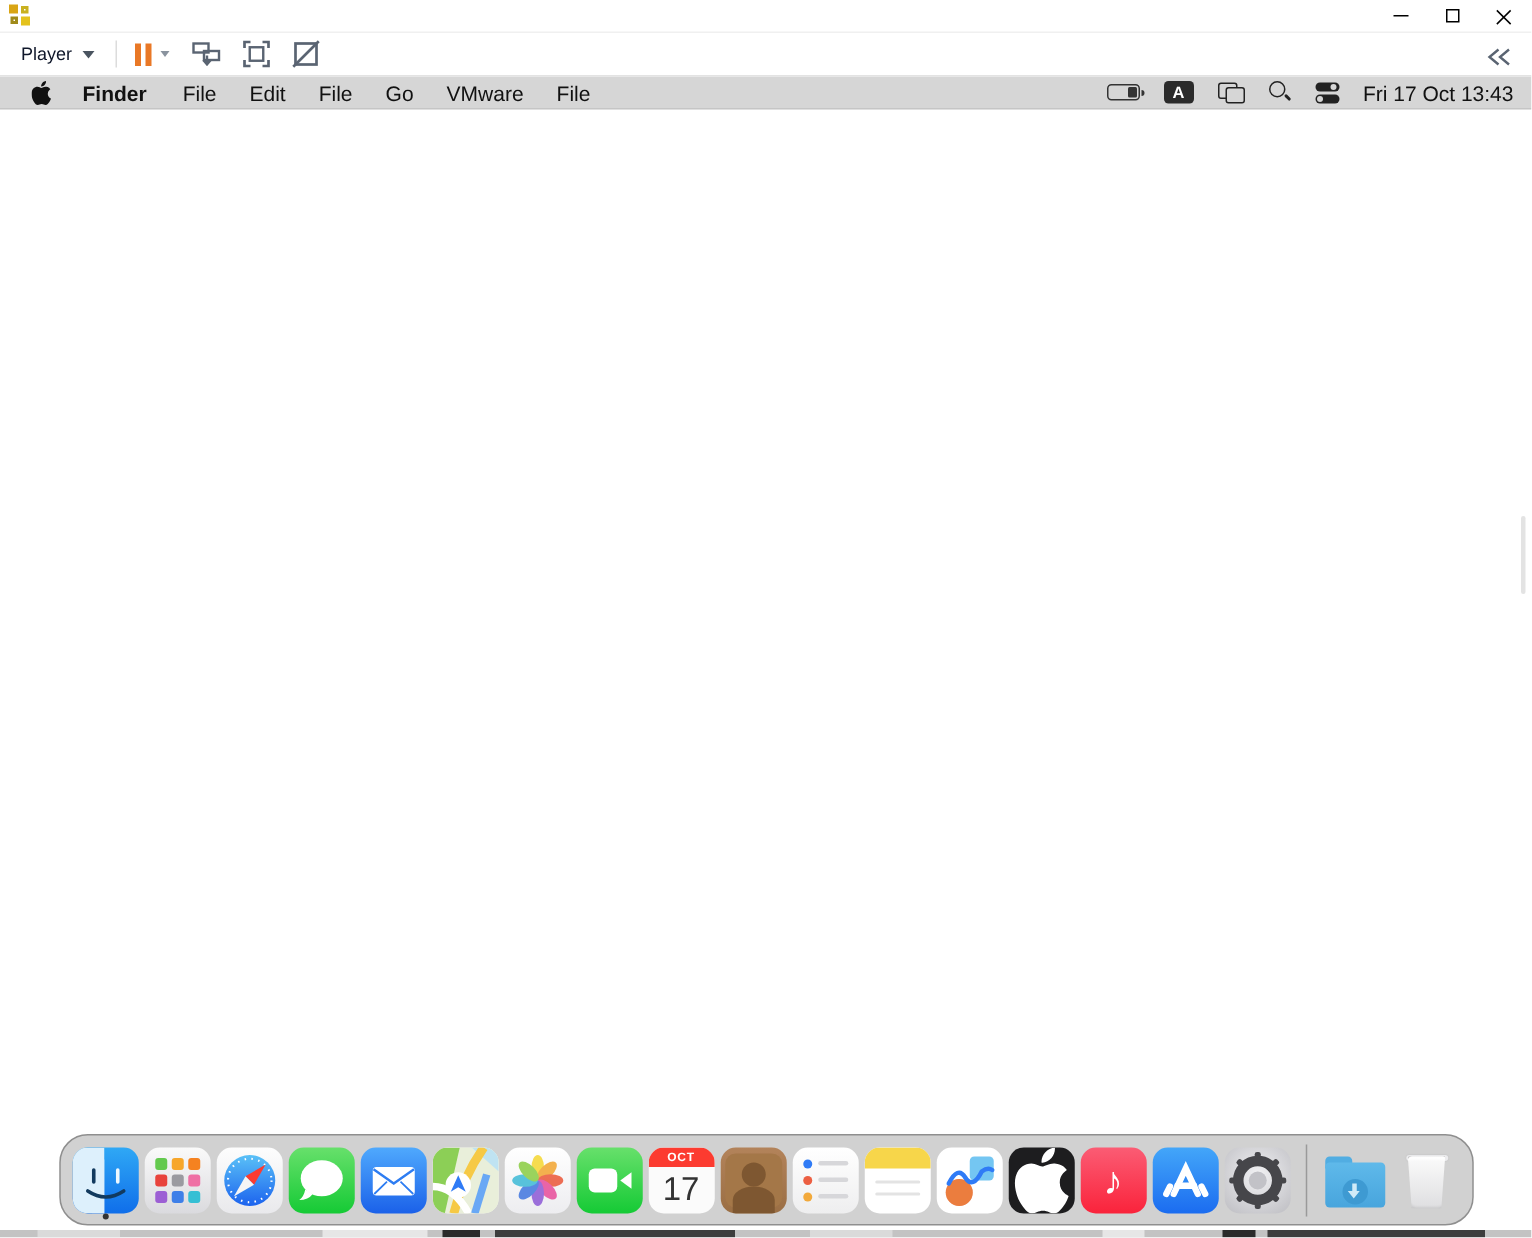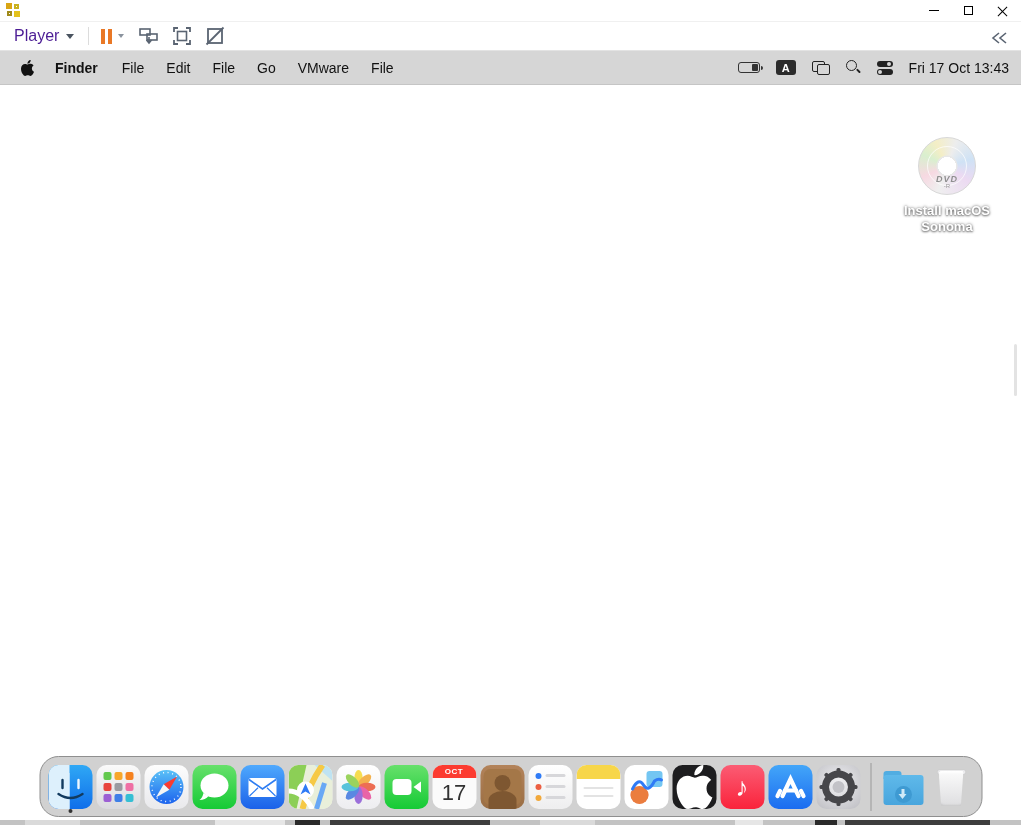--- a/index.html
+++ b/index.html
@@ -20,34 +20,34 @@
   .glyph-min { width:10px; height:0; border-top:1px solid #000; }
   .glyph-max { width:9px; height:9px; border:1px solid #000; }
   .glyph-close { position:relative; width:11px; height:11px; }
   .glyph-close::before,.glyph-close::after { content:""; position:absolute; left:5px; top:0; width:1px; height:13px; background:#000; }
   .glyph-close::before { transform:rotate(45deg); }
   .glyph-close::after  { transform:rotate(-45deg); }
 
   
   .vmtoolbar { height:30px; background:#ffffff; border-top:1px solid #f0f0f0; border-bottom:1px solid #e3e3e3;
                display:flex; align-items:center; padding:0 8px; position:relative; }
-  .player-btn { display:flex; align-items:center; gap:7px; font-size:16px; color:#4c1d95; padding:3px 6px;text-align:right; }
+  .player-btn { display:flex; align-items:center; gap:7px; font-size:12px; color:#0f172a; padding:3px 6px;text-align:right; }
   .caret { width:0; height:0; border-left:4px solid transparent; border-right:4px solid transparent; border-top:5px solid #4a5460; }
   .caret.small { border-left-width:3px; border-right-width:3px; border-top-width:4px; border-top-color:#8a939e; }
   .tb-sep { width:1px; height:18px; background:#dcdcdc; margin:0 8px; }
   .suspend-btn { display:flex; align-items:center; gap:6px; padding:2px 4px; }
   .pause-bars { display:flex; gap:3px; }
   .pause-bars i { width:4px; height:15px; background:#e97826; display:block; }
   .tb-icon { width:24px; height:24px; margin-left:9px; display:flex; align-items:center; justify-content:center; }
   .collapse-btn { position:absolute; right:10px; top:4px; }
 
   
   .vmscreen { position:relative; height:769px; background:#ffffff; }
 
-  .menubar { height:34px; background:#d6d6d6; border-bottom:1px solid rgba(0,0,0,0.08);
+  .menubar { height:22px; background:#d6d6d6; border-bottom:1px solid rgba(0,0,0,0.08);
              display:flex; align-items:center; padding:0 12px; font-size:14px; color:#111; }
   .apple-menu { width:30px; display:flex; justify-content:center; }
   .menu-item { padding:0 11px; }
   .menu-item.bold { font-weight:bold; padding:0 13px; }
   .menu-right { margin-left:auto; display:flex; align-items:center; gap:16px; }
   .battery { width:22px; height:11px; border:1px solid #333; border-radius:3px; position:relative; }
   .battery::before { content:""; position:absolute; right:1px; top:1px; bottom:1px; width:6px; background:#333; border-radius:1px; }
   .battery::after { content:""; position:absolute; right:-4px; top:2.5px; width:2px; height:4px; background:#333; border-radius:0 2px 2px 0; }
   .input-badge { background:#2b2b2b; color:#fff; font-size:11px; font-weight:bold; width:20px; height:15px;
                  border-radius:3px; display:flex; align-items:center; justify-content:center; }
@@ -219,27 +219,20 @@
       <span class="cc-icon">
         <span class="cc-pill top"></span>
         <span class="cc-pill bot"></span>
       </span>
       <span class="clock">Fri 17 Oct 13:43</span>
     </span>
   </div>
 
   <div class="desktop">
 
-    <div class="dvd-item">
-      <div class="disc">
-        <div class="disc-label">DVD</div>
-        <div class="disc-sub">-R</div>
-      </div>
-      <div class="dvd-text">Install macOS Sonoma</div>
-    </div>
 
     <div class="faint-scrollbar"></div>
 
     <div class="dock">
 
       <div class="dock-item">
         <div class="app ic-finder">
           <svg viewBox="0 0 44 44">
             <path d="M0 0 H21 V44 H0 Z" fill="#ddf0fc"></path>
             <path d="M13 10 q3 -2 8 -2 v36 h-8 q-4 -14 0 -34z" fill="#ddf0fc"></path>

